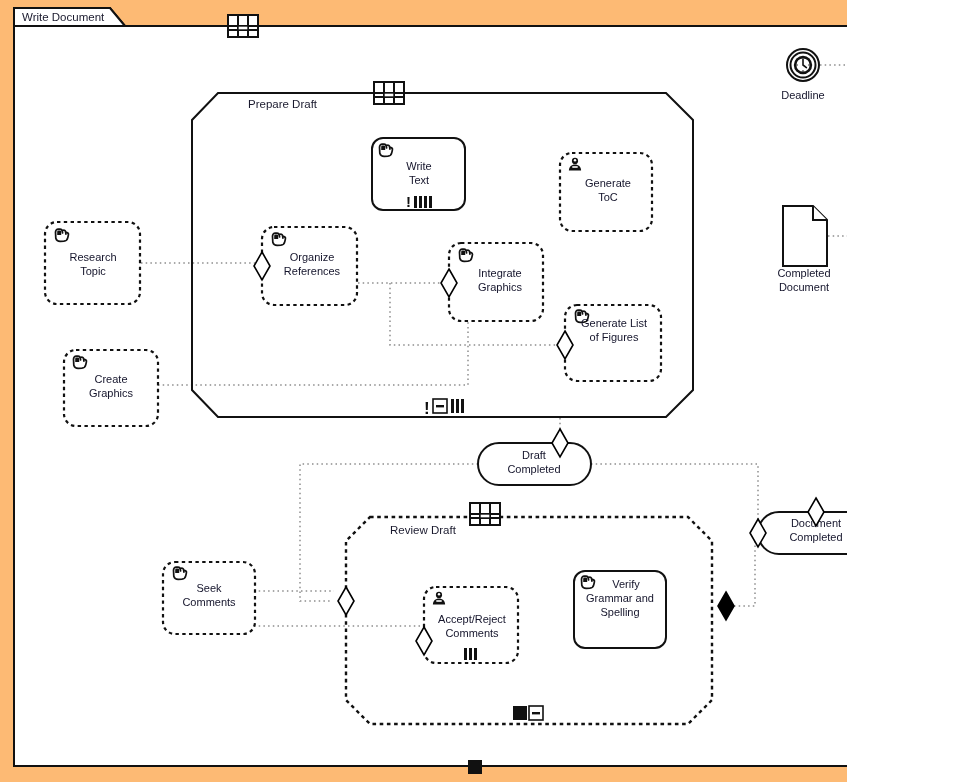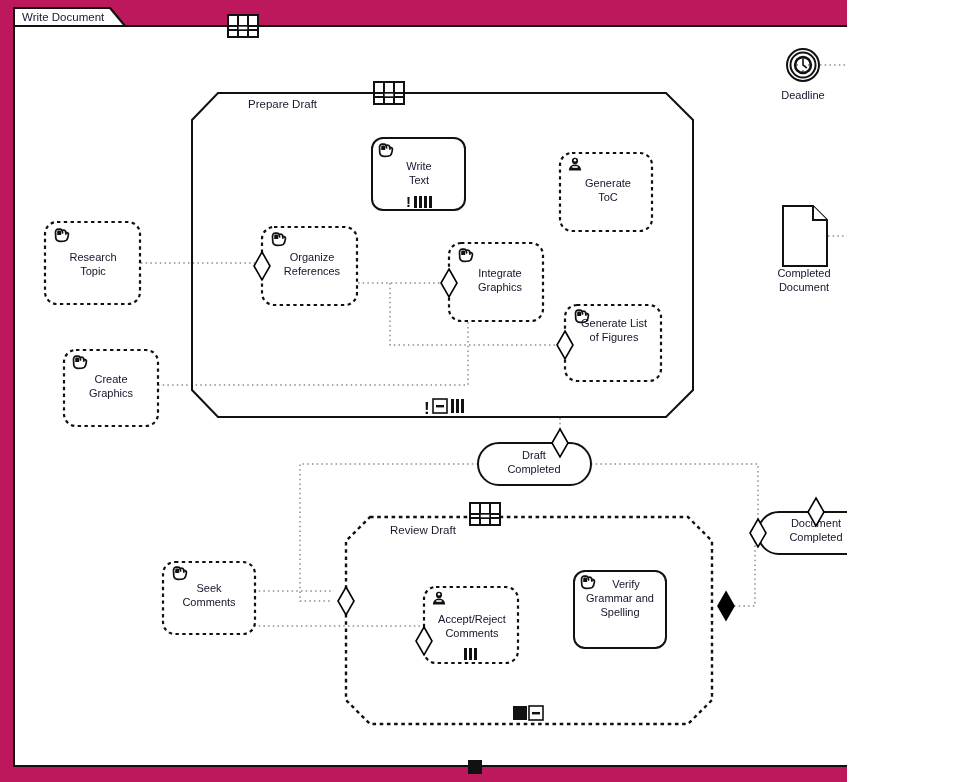--- a/index.html
+++ b/index.html
@@ -1,17 +1,17 @@
 <!DOCTYPE html>
 <html><head>
 <meta charset="utf-8">
 <style>
   html,body{margin:0;padding:0;background:#ffffff;}
   body{font-family:"Liberation Sans", sans-serif;}
-  #canvas{position:relative;width:847px;height:782px;background:#be185d;overflow:hidden;}
+  #canvas{position:relative;width:847px;height:782px;background:#fdba74;overflow:hidden;}
   svg#diagram{position:absolute;left:0;top:0;width:955px;height:782px;}
   .title-lbl{fill:#1a1a2e;font-family:"Liberation Sans", sans-serif;font-size:11.5px;}
   .stage-lbl{fill:#1a1a2e;font-family:"Liberation Sans", sans-serif;font-size:11.5px;text-anchor:start;}
   .node-lbl{fill:#14142b;font-family:"Liberation Sans", sans-serif;font-size:11px;text-anchor:middle;}
   .solid-task{fill:#ffffff;stroke:#111111;stroke-width:2;}
   .disc-task{fill:#ffffff;stroke:#111111;stroke-width:2.2;stroke-dasharray:3.4 3.4;stroke-linecap:butt;}
   .case-border{fill:#ffffff;stroke:#111111;stroke-width:2;}
   .stage-solid{fill:none;stroke:#111111;stroke-width:2;}
   .stage-disc{fill:none;stroke:#111111;stroke-width:2.4;stroke-dasharray:3.6 3.6;}
   .milestone{fill:#ffffff;stroke:#111111;stroke-width:2;}

